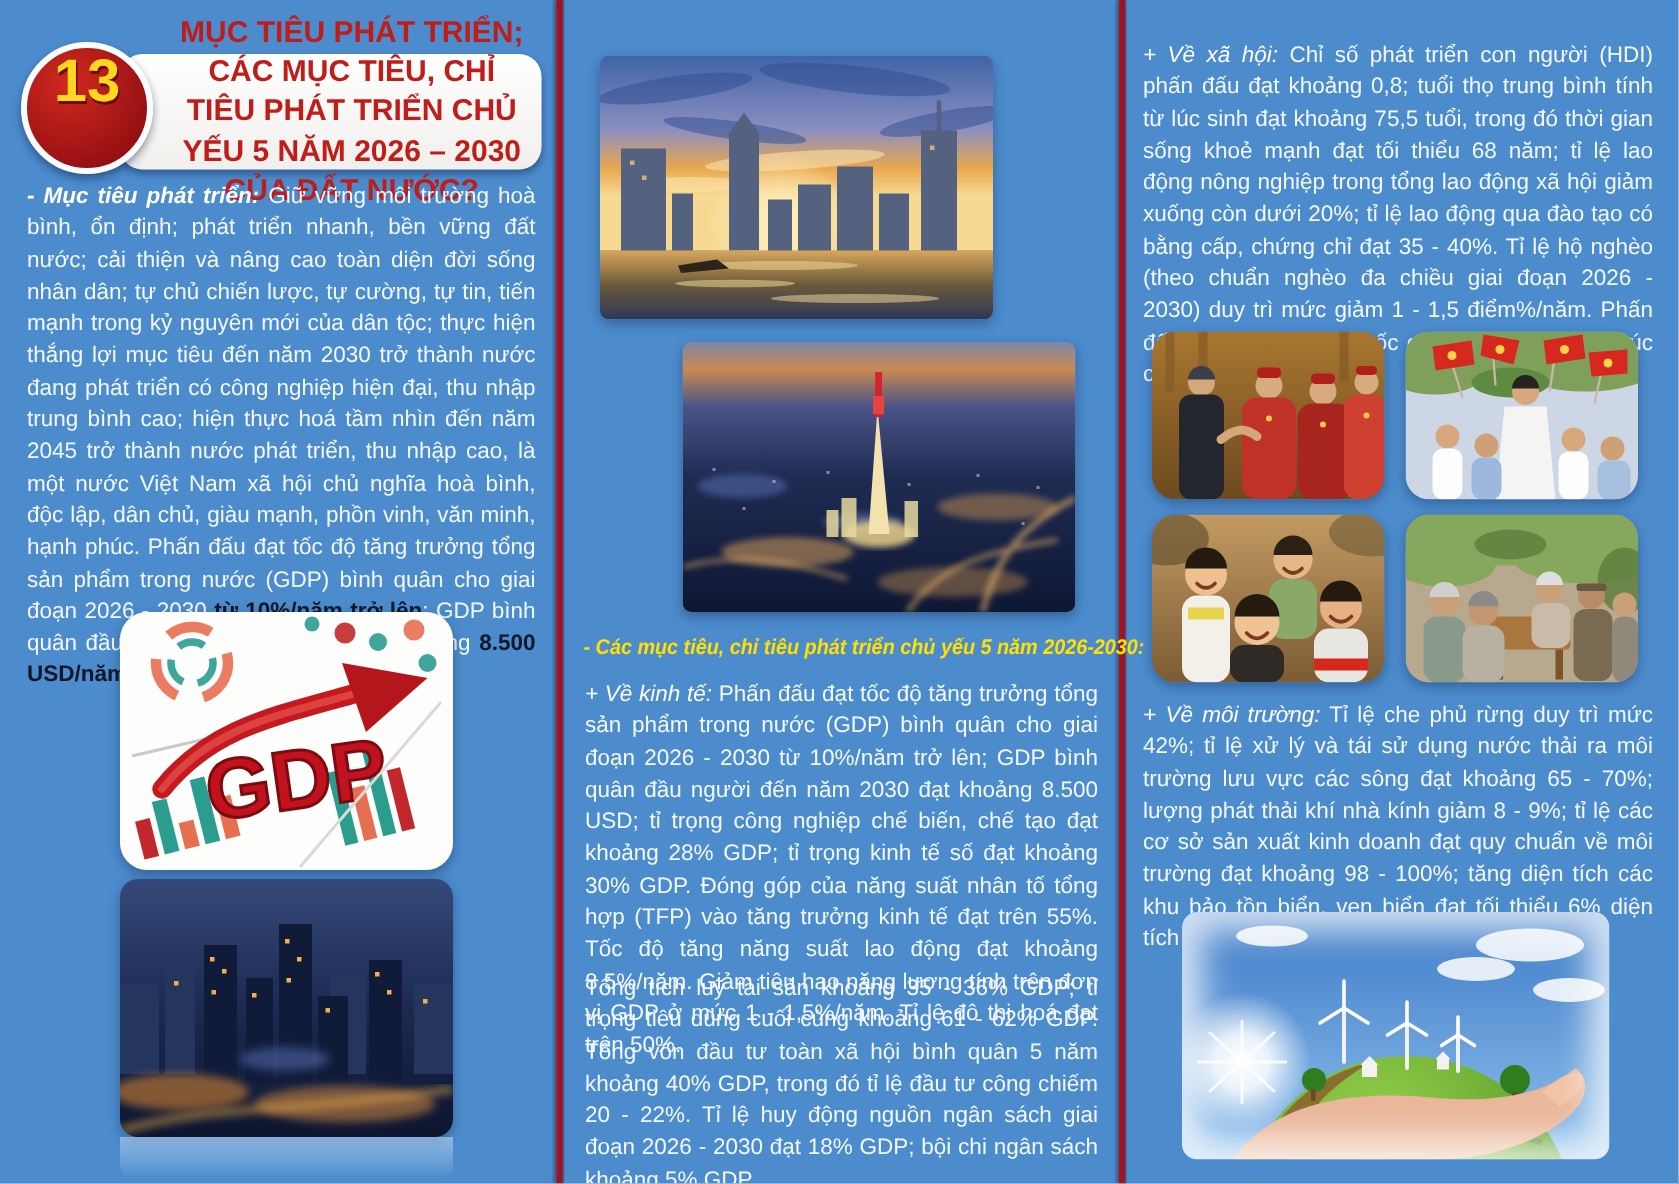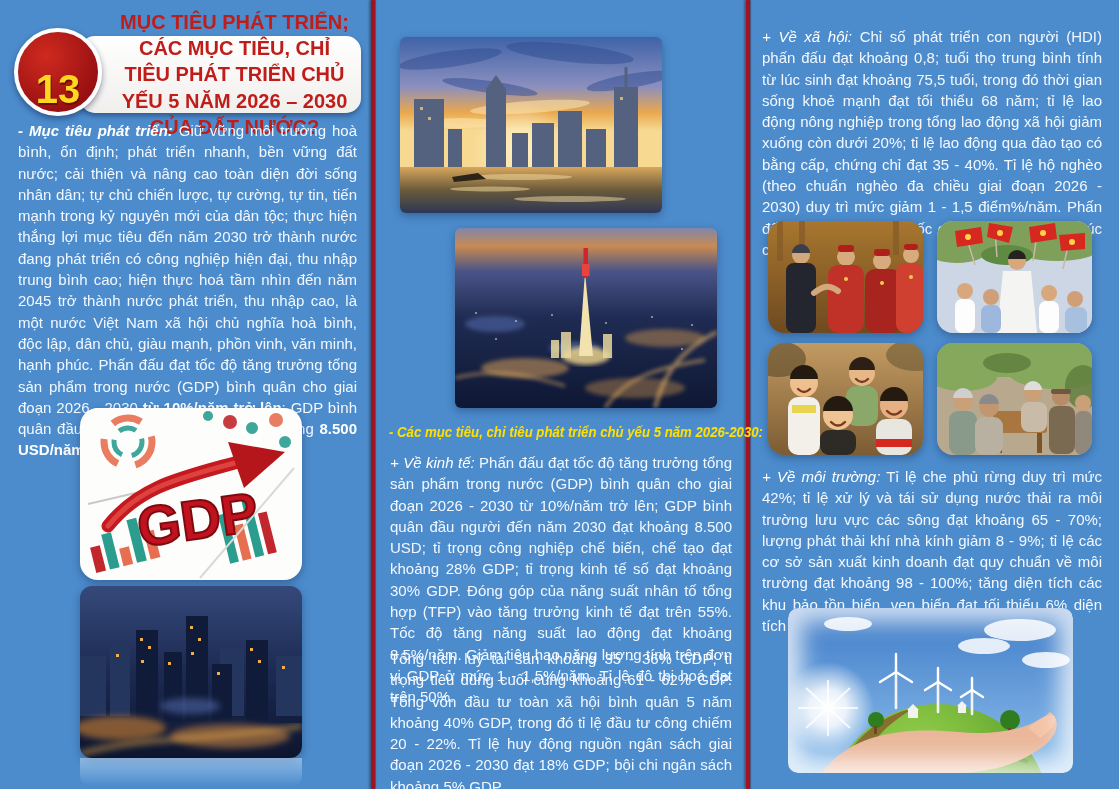--- a/index.html
+++ b/index.html
@@ -13,30 +13,30 @@
   
   .title-box{position:absolute;left:80px;top:36px;width:281px;height:77px;
              background:linear-gradient(#ffffff,#f1efec);border-radius:15px;
              box-shadow:0 3px 5px rgba(10,20,60,.4);display:flex;align-items:center;}
   .title-box p{margin:0;padding:6px 12px 6px 40px;color:#bf1d1a;font-weight:bold;
                font-size:20px;line-height:1.32;text-align:center;}
   .num-badge{position:absolute;left:14px;top:28px;width:88px;height:88px;border-radius:50%;
              background:radial-gradient(circle at 35% 30%,#cf2a1e,#9a1113 70%,#7d0c0f);
              border:4px solid #fdfdfd;box-sizing:border-box;
              box-shadow:0 3px 6px rgba(10,20,60,.45);
-             display:flex;align-items:flex-end;justify-content:center;}
+             display:flex;align-items:flex-start;justify-content:center;}
   .num-badge span{color:#ffd71e;font-size:40px;font-weight:bold;
                   text-shadow:1px 2px 0 #6d0a0a;}
 
   
   .para{position:absolute;color:#f3f8ff;font-size:15px;line-height:1.42;
         text-align:justify;margin:0;}
   .lbl-yellow{color:#ffffff;font-weight:bold;font-style:italic;}
   .lbl-green{color:#ffffff;font-style:italic;}
-  .hl{color:#ffffff;font-weight:bold;}
+  .hl{color:#0f172a;font-weight:bold;}
   .col2-heading{position:absolute;color:#ffe000;font-weight:bold;font-style:italic;
                 font-size:14.2px;white-space:nowrap;transform:scaleX(.93);
                 transform-origin:left center;margin:0;}
 
   
   .img{position:absolute;overflow:hidden;box-shadow:0 3px 8px rgba(15,25,60,.35);}
   .img svg{display:block;}
   .round18{border-radius:18px;} .round12{border-radius:12px;} .round6{border-radius:6px;}
   .soft-edge{position:absolute;inset:0;border-radius:10px;
              box-shadow:inset 0 0 22px 14px rgba(255,255,255,.75);pointer-events:none;}

